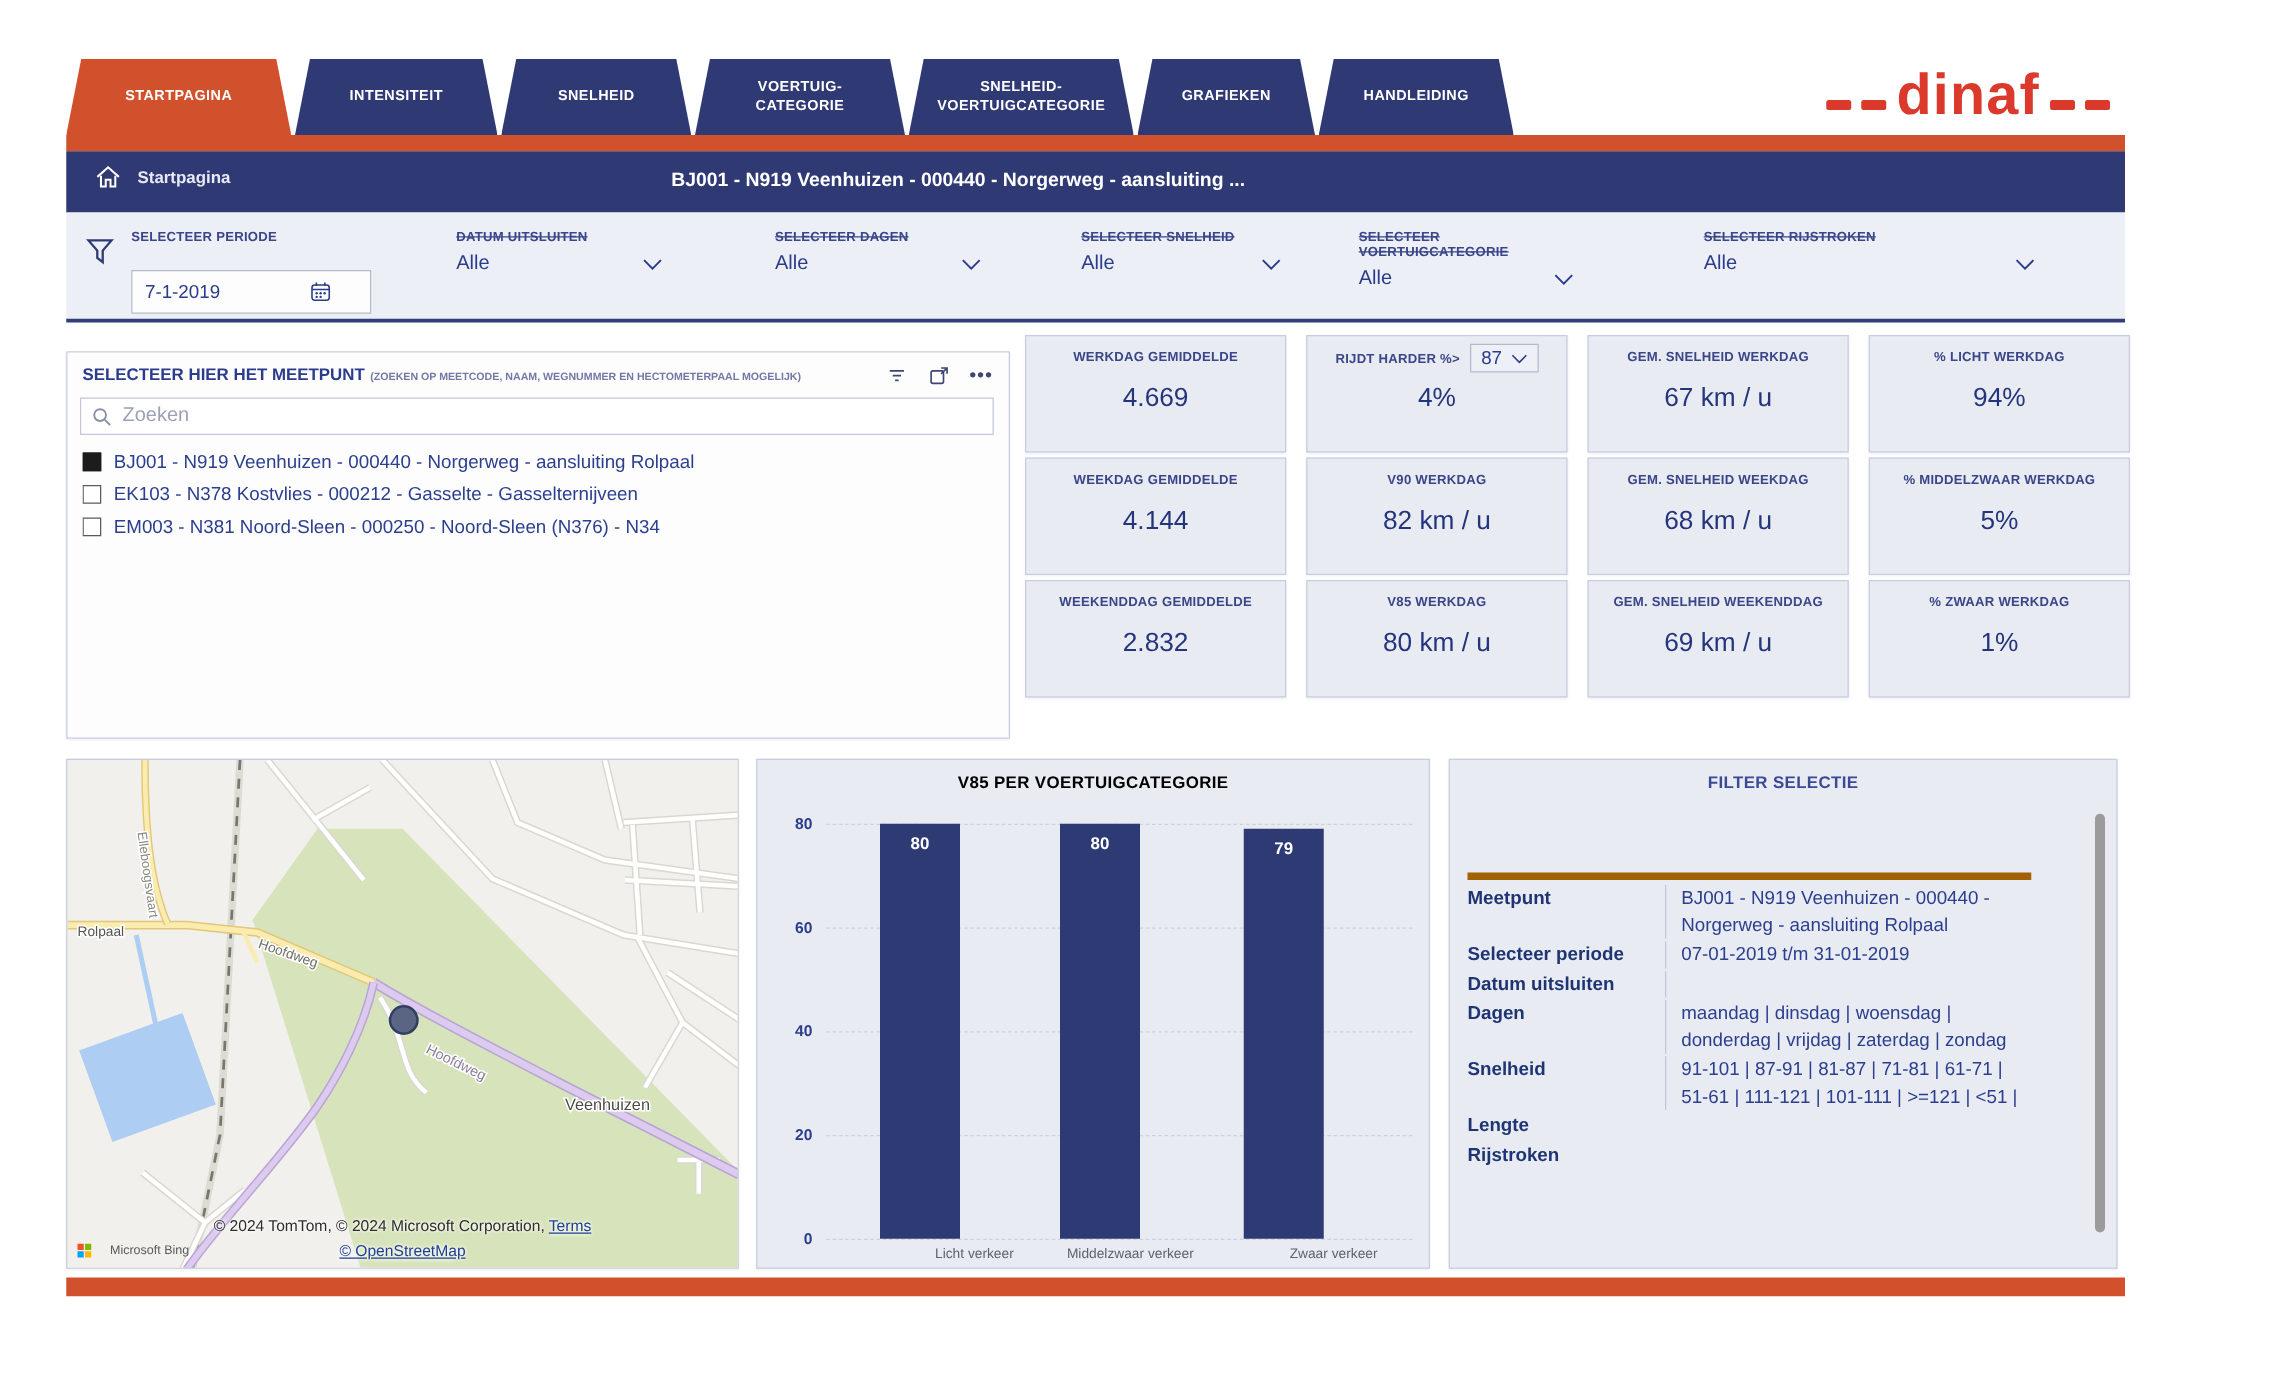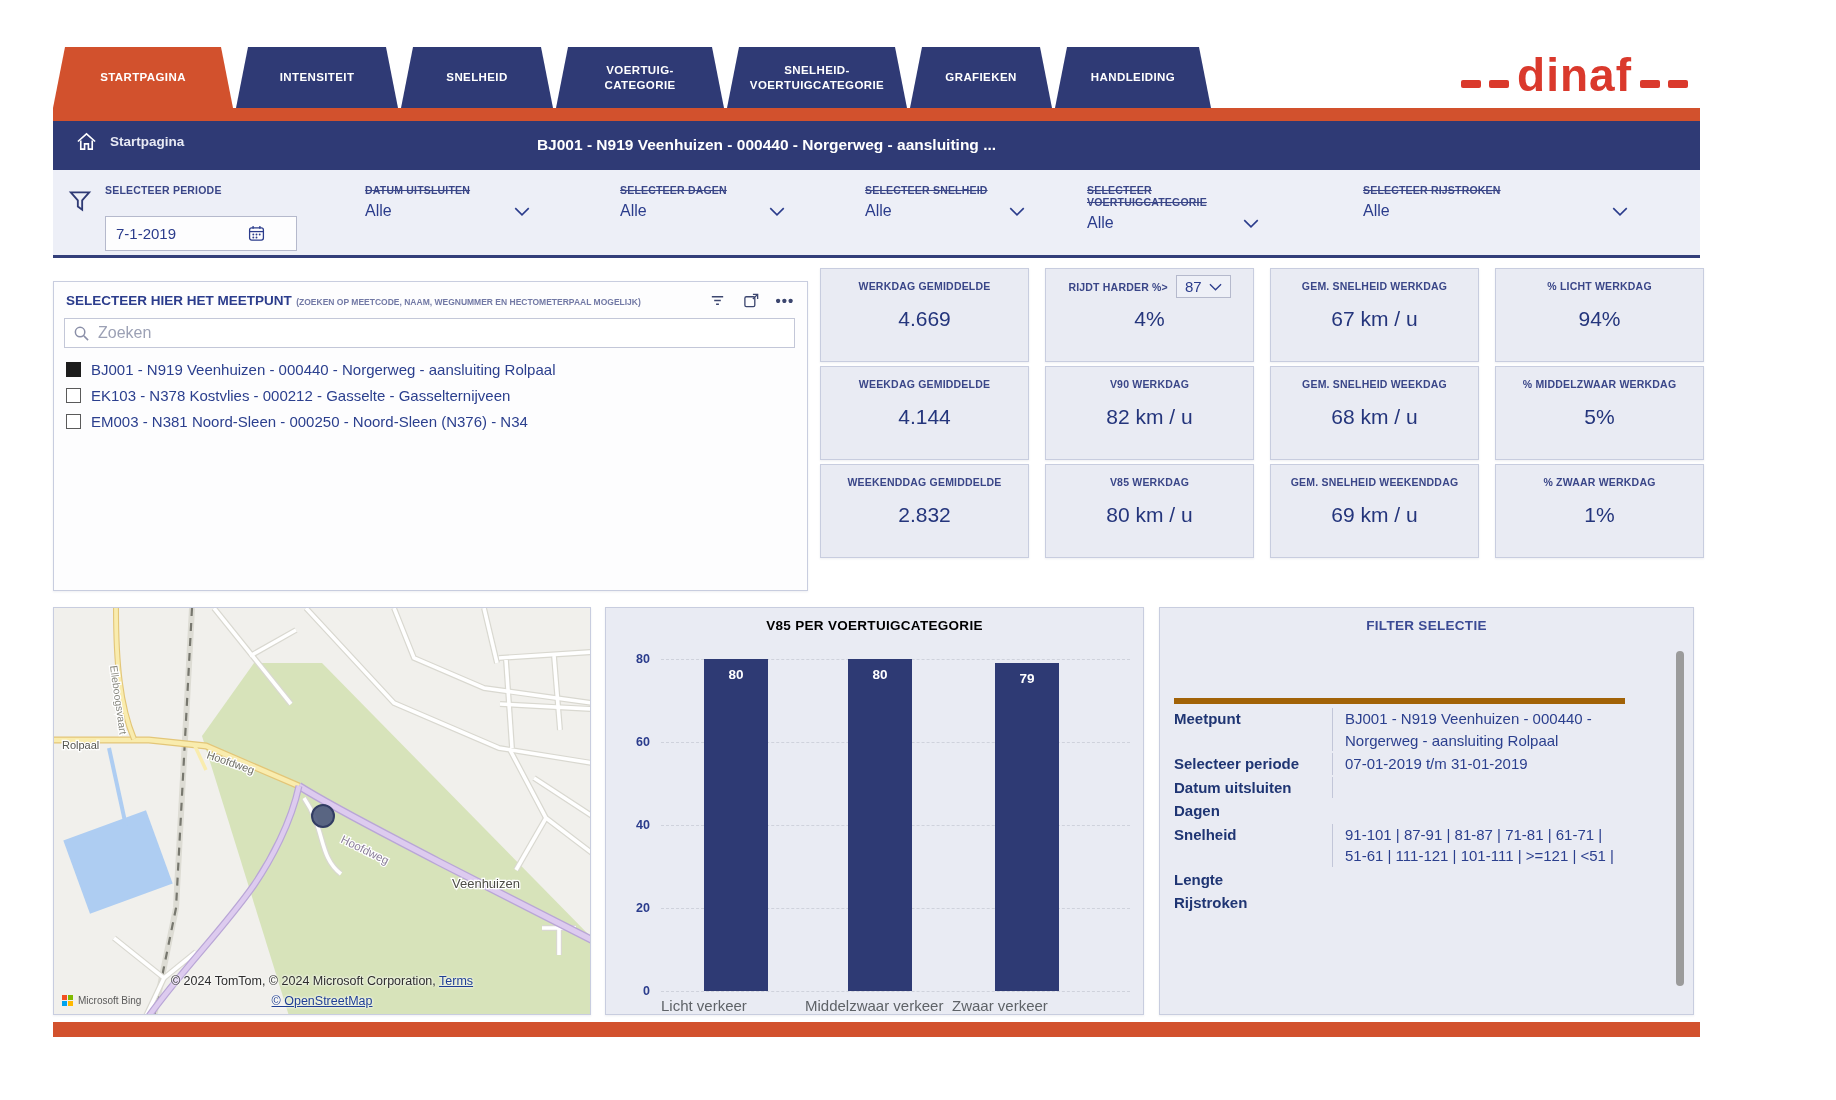--- a/index.html
+++ b/index.html
@@ -62,33 +62,33 @@
   .kpi-ddrow { display:flex; align-items:center; justify-content:center; gap:8px; margin-top:6px; }
   .kpi-dd { display:inline-flex; align-items:center; gap:7px; border:1px solid #b5b9cc; padding:2px 8px; font-size:15px; color:#2b3c8c; cursor:pointer; background:#eef0f7; }
   .kpi .kpi-value.dd { margin-top:9px; }
 
   
   .map-card { left:53px; top:607px; width:538px; height:408px; background:#f1f0ec; overflow:hidden; }
   .map-copy { position:absolute; left:0; right:0; bottom:26px; text-align:center; font-size:12.5px; color:#2d2d2d;
               text-shadow:0 0 3px #fff, 0 0 3px #fff; }
   .map-copy2 { position:absolute; left:0; right:0; bottom:6px; text-align:center; font-size:12.5px; text-shadow:0 0 3px #fff,0 0 3px #fff; }
   .map-copy a, .map-copy2 a { color:#1f3f94; text-decoration:underline; cursor:pointer; }
-  .bing { position:absolute; left:8px; bottom:8px; display:flex; align-items:center; gap:5px; }
+  .bing { position:absolute; left:8px; bottom:8px; display:flex; align-items:center; gap:15px; }
   .bing .sq { display:grid; grid-template-columns:5px 5px; grid-auto-rows:5px; gap:1px; }
   .bing span.txt { font-size:10px; color:#5a5a5a; }
 
   
   .chart-card { left:605px; top:607px; width:539px; height:408px; }
   .chart-title { text-align:center; margin-top:10px; font-size:13.5px; font-weight:bold; color:#000000; letter-spacing:.3px; }
   .plot { position:absolute; left:55px; top:51px; width:469px; height:332px; }
   .gridline { position:absolute; left:0; right:0; border-top:1px dashed #cfd2dc; }
   .ytick { position:absolute; left:8px; width:36px; text-align:right; font-size:12.5px; font-weight:bold; color:#2b3c8c; }
   .bar { position:absolute; bottom:0; width:64px; background:#2e3a74; display:flex; justify-content:center; }
   .bar span { margin-top:8px; color:#fff; font-size:13.5px; font-weight:bold; }
-  .xlab { position:absolute; top:389px; width:150px; text-align:left; font-size:15px; color:#5f6368; }
+  .xlab { position:absolute; top:389px; width:150px; text-align:right; font-size:11px; color:#5f6368; }
 
   
   .fs-card { left:1159px; top:607px; width:535px; height:408px; }
   .fs-title { text-align:center; margin-top:10px; font-size:13.5px; font-weight:bold; color:#3b4a94; letter-spacing:.3px; }
   .fs-table { position:absolute; left:14px; top:90px; width:451px; height:300px; overflow:hidden; border-top:6px solid #a16207; padding-top:4px; }
   .fs-row { display:grid; grid-template-columns:158px 1fr; margin-bottom:2px; }
   .fs-label { font-size:15px; font-weight:bold; color:#1f3573; line-height:21.5px; }
   .fs-value { font-size:15px; color:#2b3f8e; line-height:21.5px; border-left:1px solid #c2c6d8; padding-left:12px; min-height:21.5px; width:293px; }
   .fs-scroll { position:absolute; right:9px; top:43px; width:8px; height:335px; background:#9b9b9b; border-radius:4px; cursor:pointer; }
 
@@ -424,20 +424,21 @@
       <div class="fs-row">
         <div class="fs-label">Selecteer periode</div>
         <div class="fs-value">07-01-2019 t/m 31-01-2019</div>
       </div>
       <div class="fs-row">
         <div class="fs-label">Datum uitsluiten</div>
         <div class="fs-value"></div>
       </div>
       <div class="fs-row">
         <div class="fs-label">Dagen</div>
+        <div class="fs-value">maandag | dinsdag | woensdag | donderdag | vrijdag | zaterdag | zondag</div>
       </div>
       <div class="fs-row">
         <div class="fs-label">Snelheid</div>
         <div class="fs-value">91-101 | 87-91 | 81-87 | 71-81 | 61-71 | 51-61 | 111-121 | 101-111 | &gt;=121 | &lt;51 |</div>
       </div>
       <div class="fs-row">
         <div class="fs-label">Lengte</div>
       </div>
       <div class="fs-row">
         <div class="fs-label">Rijstroken</div>

